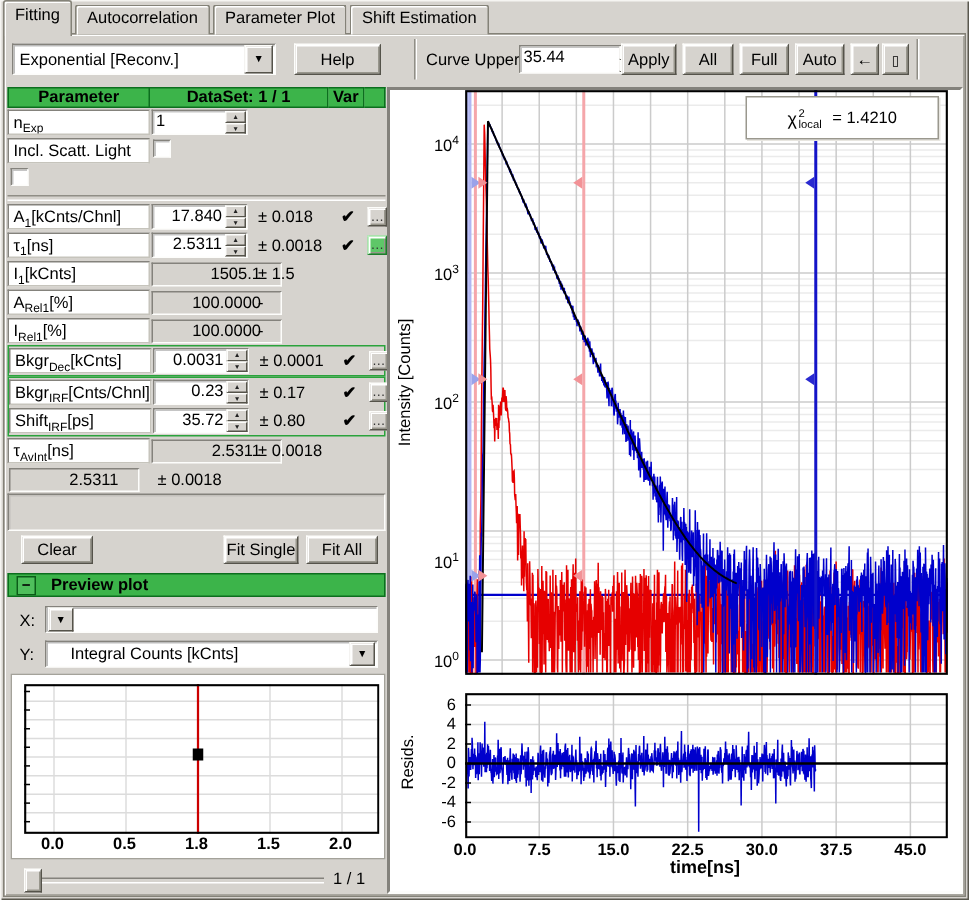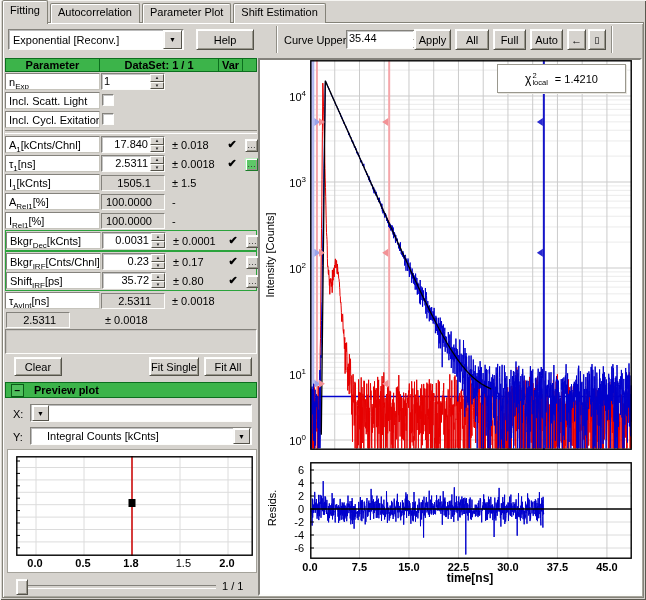--- a/index.html
+++ b/index.html
@@ -36,21 +36,21 @@
   
   #ptable{position:absolute;left:5px;top:58px;width:252px;}
   .thead{display:grid;grid-template-columns:95px 119px 24px 14px;height:14px;}
   .thead div{background:#3cb44a;border:1px solid #0c6e1e;border-left:none;font-weight:bold;
              text-align:center;line-height:13px;height:14px;box-sizing:border-box;}
   .thead div:first-child{border-left:1px solid #0c6e1e;}
   .trow{display:grid;grid-template-columns:95px 67px 52px 26px 12px;height:19px;align-items:center;}
   .tlabel{background:#fff;height:17px;box-sizing:border-box;border:1px solid #9a988e;
           border-color:#84827c #c6c4bc #c6c4bc #84827c;padding:2px 0 0 3px;white-space:nowrap;overflow:hidden;}
   .tlabel sub{font-size:8px;}
-  .tread{width:64px;height:16px;box-sizing:border-box;margin-left:1px;background:#d6d3ce;text-align:right;
+  .tread{width:87px;height:16px;box-sizing:border-box;margin-left:1px;background:#d6d3ce;text-align:right;
          padding:1px 13px 0 4px;border:1px solid;border-color:#84827c #fdfdfb #fdfdfb #84827c;}
   .terr{padding-left:5px;white-space:nowrap;}
   .tvar{text-align:center;font-size:11px;font-weight:bold;}
   .more{width:13px;height:13px;font-size:9px;line-height:5px;color:#333;padding:0;}
   .more.green{background:#5ec768;border-color:#bdf0c2 #1d7c2b #1d7c2b #bdf0c2;}
   .cb{display:inline-block;width:12px;height:12px;background:#fff;margin-left:2px;box-sizing:border-box;
       border:1px solid;border-color:#84827c #fdfdfb #fdfdfb #84827c;box-shadow:inset 1px 1px 0 rgba(64,64,64,.3);}
   .groove{height:2px;border-top:1px solid #908e86;border-bottom:1px solid #fff;margin:1px 0;}
   .ggroup{border:1px solid #2ba33c;}
   
@@ -136,21 +136,20 @@
         <div></div>
     </div>
     <div class="trow">
       <div class="tlabel"><span>Incl. Scatt. Light</span></div>
       <div><span class="cb"></span></div>
       <div class="terr"></div>
         <div class="tvar"></div>
         <div></div>
     </div>
     <div class="trow">
-      <div class="tlabel"><span>Incl. Cycl. Exitation</span></div>
       <div><span class="cb"></span></div>
       <div class="terr"></div>
         <div class="tvar"></div>
         <div></div>
     </div>
 
     <div class="groove"></div>
 
     <div class="trow">
       <div class="tlabel"><span>A</span><sub>1</sub><span>[kCnts/Chnl]</span></div>
@@ -445,16 +444,16 @@
       <span class="tick" style="left: 296px; top: 561px; width: 28px; text-align: center; font-weight: bold;">0.0</span>
       <span class="tick" style="left: 345.488px; top: 561px; width: 28px; text-align: center; font-weight: bold;">7.5</span>
       <span class="tick" style="left: 394.975px; top: 561px; width: 28px; text-align: center; font-weight: bold;">15.0</span>
       <span class="tick" style="left: 444.463px; top: 561px; width: 28px; text-align: center; font-weight: bold;">22.5</span>
       <span class="tick" style="left: 493.951px; top: 561px; width: 28px; text-align: center; font-weight: bold;">30.0</span>
       <span class="tick" style="left: 543.439px; top: 561px; width: 28px; text-align: center; font-weight: bold;">37.5</span>
       <span class="tick" style="left: 592.926px; top: 561px; width: 28px; text-align: center; font-weight: bold;">45.0</span>
       <span class="tick" style="left: 23px; top: 557px; width: 24px; text-align: center; font-weight: bold;">0.0</span>
       <span class="tick" style="left: 71px; top: 557px; width: 24px; text-align: center; font-weight: bold;">0.5</span>
       <span class="tick" style="left: 119px; top: 557px; width: 24px; text-align: center; font-weight: bold;">1.8</span>
-      <span class="tick" style="left: 167px; top: 557px; width: 24px; text-align: right; font-weight: normal;">1.5</span>
+      <span class="tick" style="left: 167px; top: 557px; width: 24px; text-align: center; font-weight: bold;">1.5</span>
       <span class="tick" style="left: 215px; top: 557px; width: 24px; text-align: center; font-weight: bold;">2.0</span>
     </div>
 </div>
 
 </body></html>

